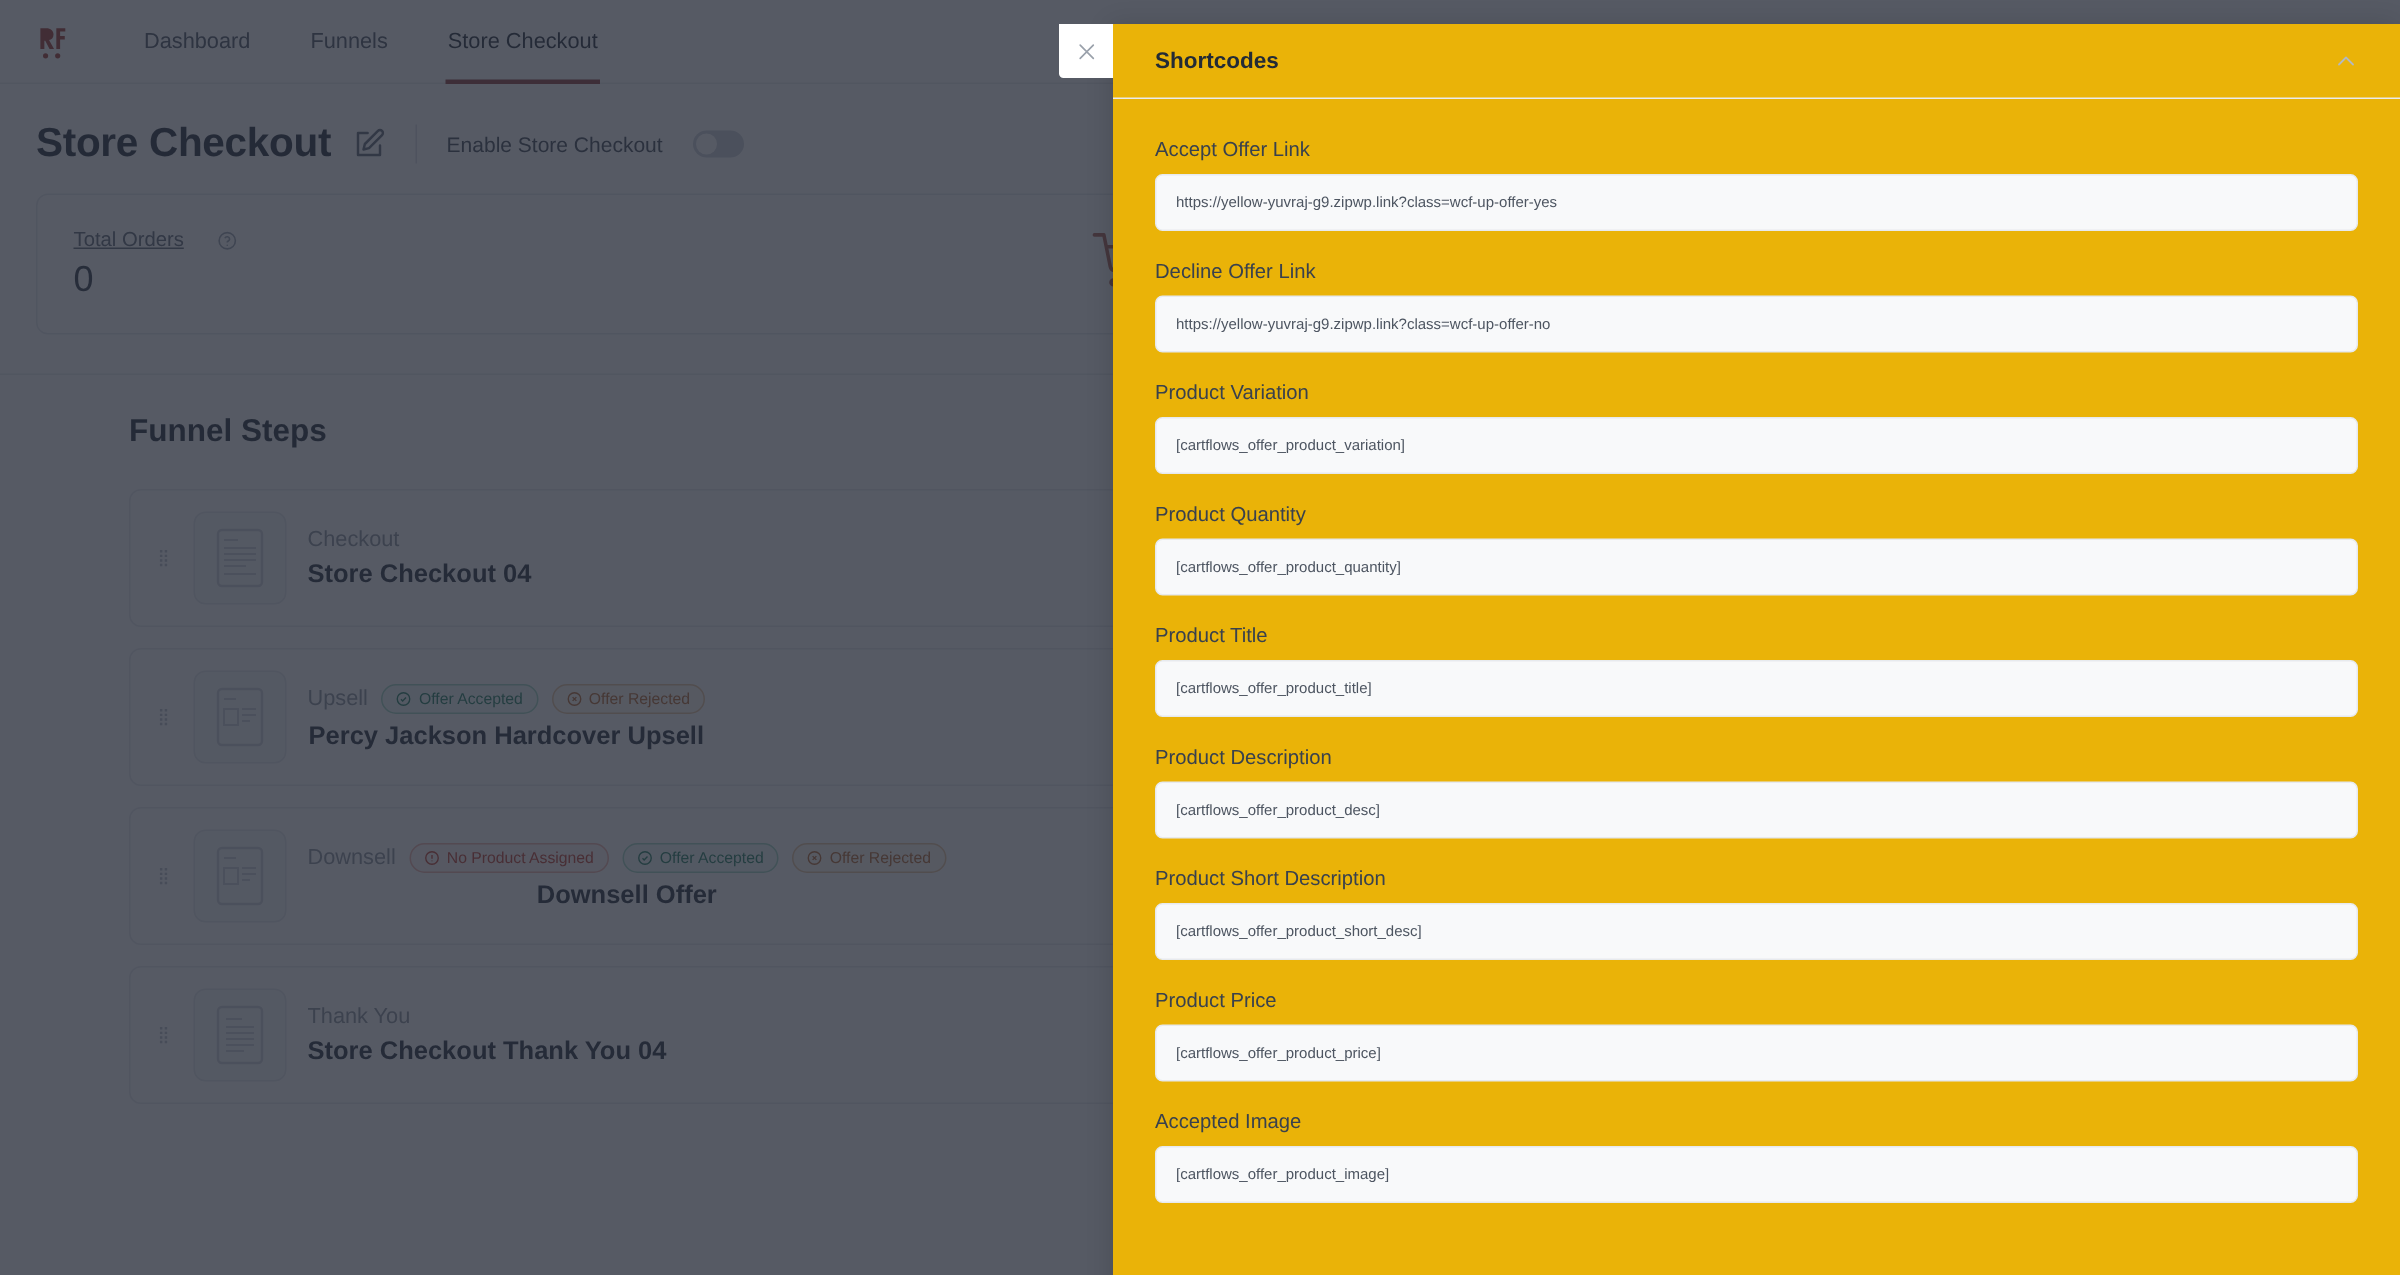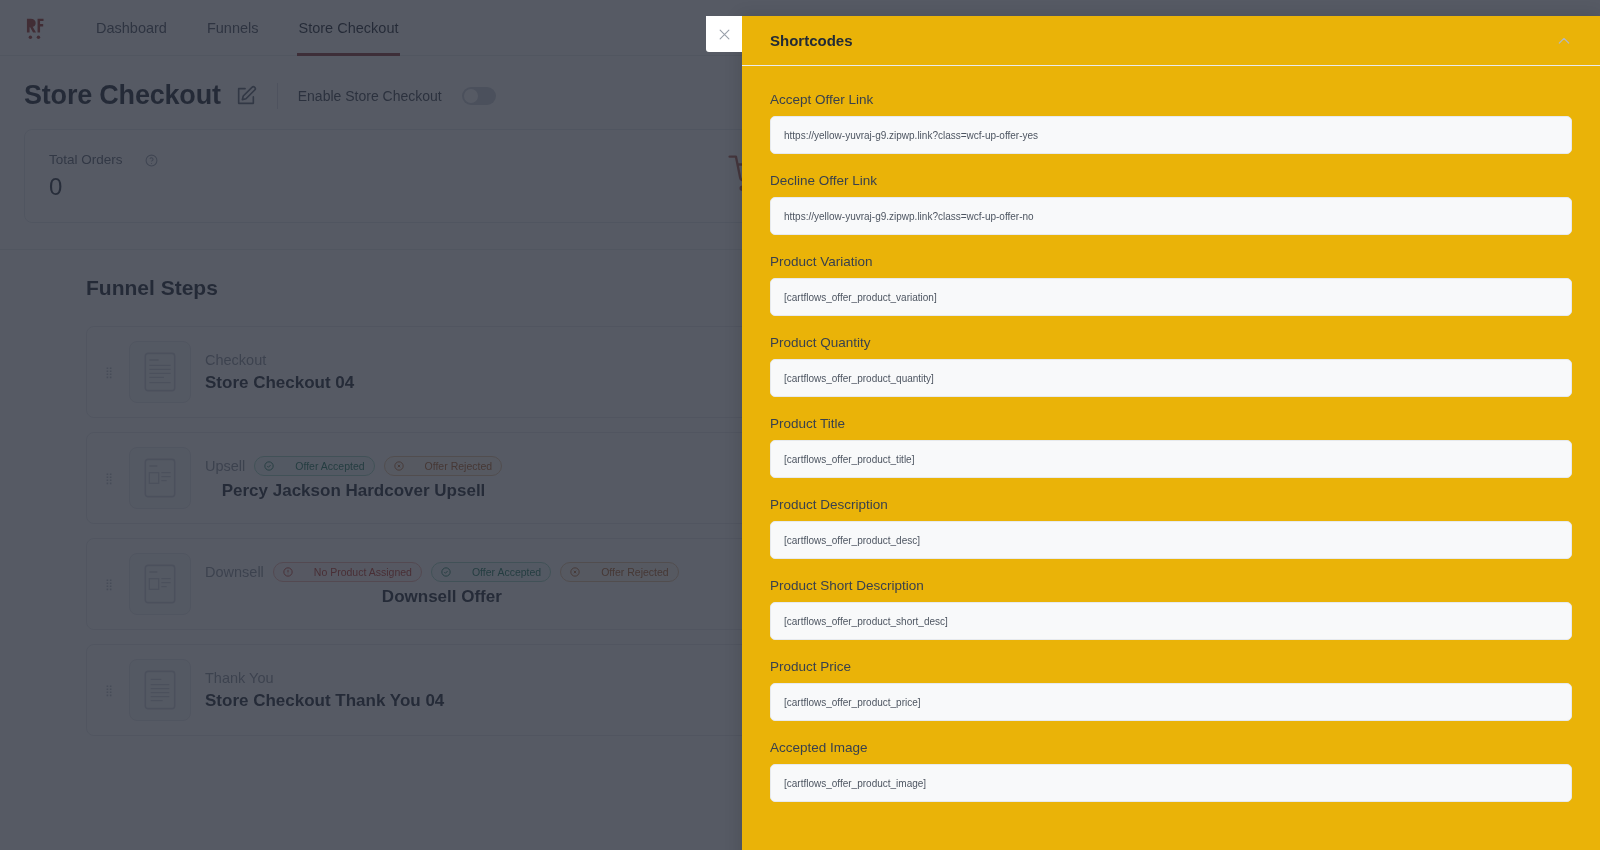--- a/index.html
+++ b/index.html
@@ -59,21 +59,21 @@
   }
 
   .stats { display: flex; gap: 18px; padding: 0 24px 26px 24px; }
   .stat-card {
     flex: 1; height: 94px;
     border: 1px solid #e5e8ec; border-radius: 8px;
     background: #fff;
     display: flex; align-items: center; justify-content: space-between;
     padding: 0 24px;
   }
-  .stat-label { font-size: 13.5px; color: #5b6472; display: flex; align-items: flex-end; gap: 22px; }
+  .stat-label { font-size: 13.5px; color: #5b6472; display: flex; align-items: flex-end; gap: 22px; text-decoration: underline; }
   .stat-value { font-size: 24px; font-weight: 400; color: #2b333f; margin-top: 6px; }
   .q-icon { width: 13px; height: 13px; color: #98a0ad; }
   .stat-icon { color: #a64b3e; opacity: .9; }
 
   .steps-wrap { border-top: 1px solid #e8eaed; padding: 26px 24px 0 24px; background: #fcfcfd; height: 100%; }
   .steps-title { font-size: 21px; font-weight: 700; color: #1f2733; padding-left: 62px; margin-bottom: 26px; }
   .step-list { padding-left: 62px; }
   .step-row {
     display: flex; align-items: center;
     border: 1px solid #e6e9ed; border-radius: 8px;
@@ -84,21 +84,21 @@
   .thumb {
     width: 62px; height: 62px; border-radius: 8px;
     border: 1px solid #e3e6ea; background: #f7f8fa;
     display:flex; align-items:center; justify-content:center;
   }
   .step-meta { display: flex; flex-direction: column; gap: 5px; text-align: center; }
   .step-type-row { display: flex; align-items: center; gap: 9px; }
   .step-type { font-size: 14.5px; color: #8b929d; }
   .step-name { font-size: 17px; font-weight: 700; color: #222a36; }
   .badge {
-    display: inline-flex; align-items: center; gap: 21px;
+    display: inline-flex; align-items: center; gap: 5px;
     font-size: 10.5px; padding: 3px 9px;
     border-radius: 11px; border: 1px solid; white-space: nowrap;
   }
   .badge svg { width: 10px; height: 10px; }
   .badge.green { color: #1d7a5f; border-color: #9ed6c2; background: #f2fbf8; }
   .badge.orange { color: #b5642a; border-color: #e8c49c; background: #fdf8f1; }
   .badge.red { color: #c0392b; border-color: #efb0a8; background: #fdf4f3; }
 
   
   .overlay {

